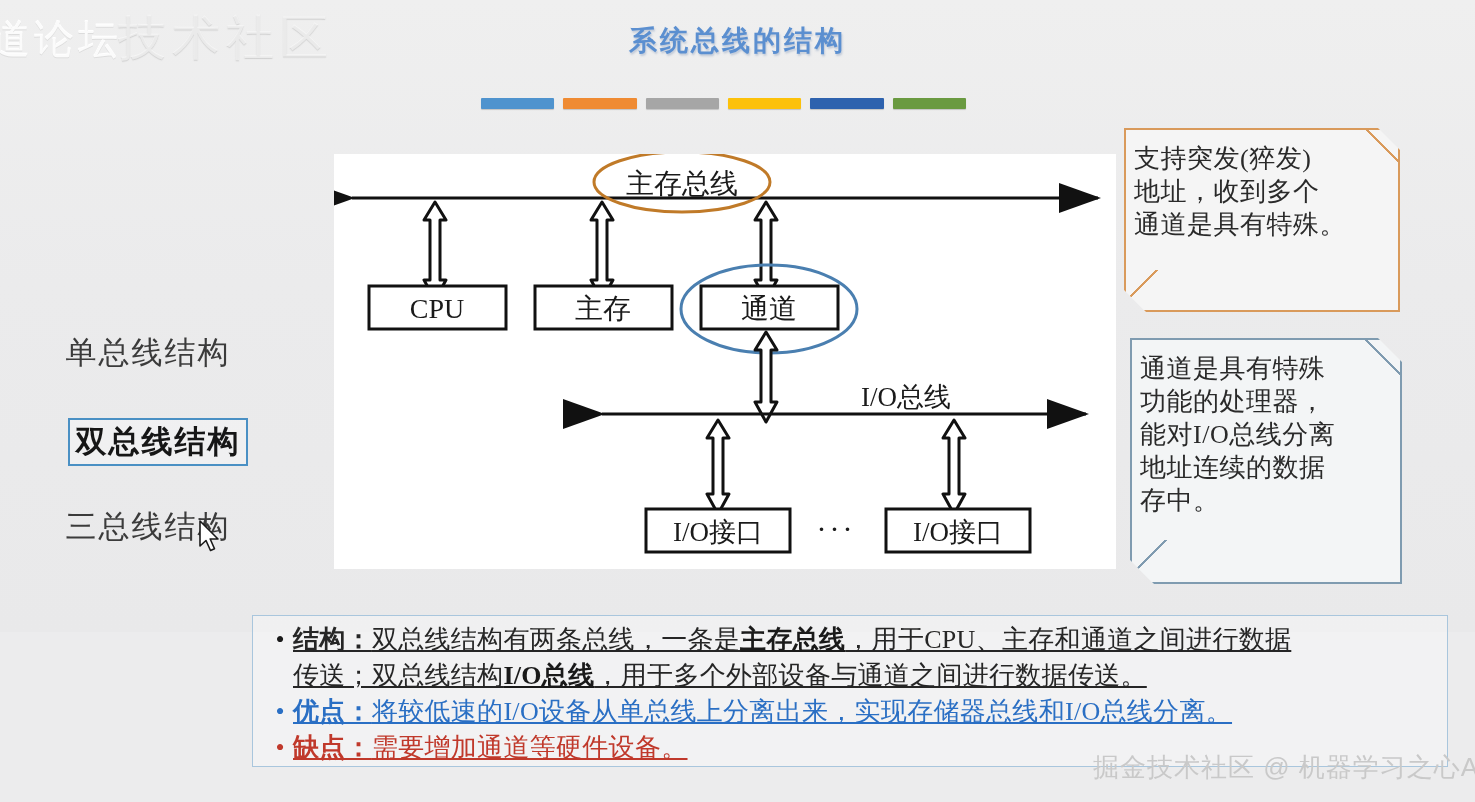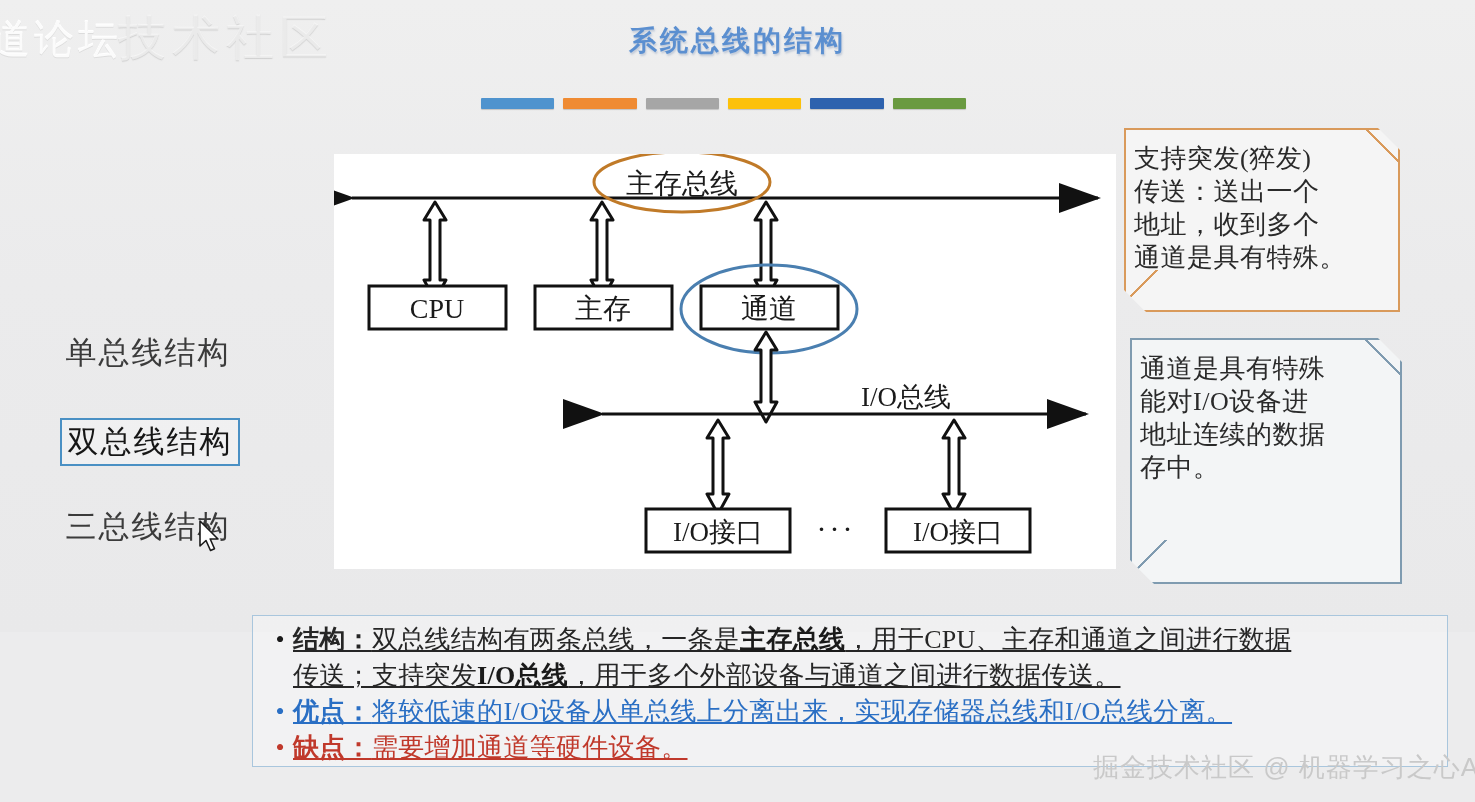--- a/index.html
+++ b/index.html
@@ -50,21 +50,21 @@
   #title-bars span{flex:1;border-radius:1px;box-shadow:0 1px 1px rgba(0,0,0,.18);}
   
   .side-item{
     position:absolute;left:60px;width:176px;height:44px;
     display:flex;align-items:center;justify-content:center;
     font-size:31px;color:#3b3b3b;letter-spacing:2px;
     font-family:"Liberation Serif","DejaVu Serif",serif;
   }
   .side-item.active{
     border:2px solid #4a90c4;background:rgba(255,255,255,.30);
-    font-weight:normal;color:#161616;
+    font-weight:bold;color:#161616;margin-left:8px;
   }
   #side-0{top:331px;}
   #side-1{top:418px;}
   #side-2{top:505px;}
   
   #cursor{position:absolute;left:198px;top:520px;width:26px;height:34px;}
   
   #diagram{
     position:absolute;left:334px;top:154px;width:782px;height:415px;
     background:#ffffff;
@@ -212,45 +212,45 @@
       <text x="384" y="387" text-anchor="middle" font-family="Liberation Serif, DejaVu Serif, serif" font-size="27" fill="#1a1a1a">I/O接口</text>
 
       <text x="624" y="387" text-anchor="middle" font-family="Liberation Serif, DejaVu Serif, serif" font-size="27" fill="#1a1a1a">I/O接口</text>
 
       <text x="502" y="385" text-anchor="middle" font-family="Liberation Serif, DejaVu Serif, serif" font-size="30" letter-spacing="3" fill="#1a1a1a">···</text>
     </svg>
   </div>
 
   <div class="callout" id="callout-burst">
     <div>支持突发(猝发)</div>
-    <div>传送：送出一个</div>
     <div>地址，收到多个</div>
     <div>通道是具有特殊。</div>
   </div>
 
   <div class="callout" id="callout-channel">
     <div>通道是具有特殊</div>
-    <div>能对I/O设备进</div>
+    <div>功能的处理器，</div>
+    <div>能对I/O总线分离</div>
     <div>地址连续的数据</div>
     <div>存中。</div>
   </div>
 
   <div id="notes">
 
     <div class="note-row">
       <div class="bullet" style="color:#1a1a1a">•</div>
       <div class="note-text n-struct">
         <span class="k">结构：</span><span>双总线结构有两条总线，一条是</span><span class="u">主存总线</span><span>，用于CPU、主存和通道之间进行数据</span>
       </div>
     </div>
 
     <div class="note-row">
       <div class="bullet"></div>
       <div class="note-text n-struct">
-        <span>传送；支持突发</span><span class="u">I/O总线</span><span>，用于多个外部设备与通道之间进行数据传送。</span>
+        <span>传送；双总线结构</span><span class="u">I/O总线</span><span>，用于多个外部设备与通道之间进行数据传送。</span>
       </div>
     </div>
 
     <div class="note-row">
       <div class="bullet" style="color:#2a6fc4">•</div>
       <div class="note-text n-pro">
         <span class="k">优点：</span><span>将较低速的I/O设备从单总线上分离出来，实现存储器总线和I/O总线分离。</span>
       </div>
     </div>
 

